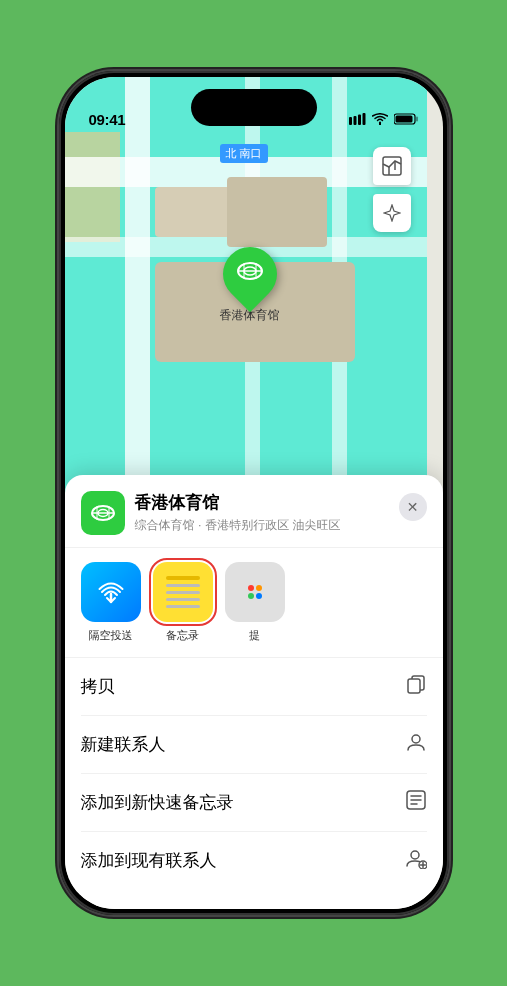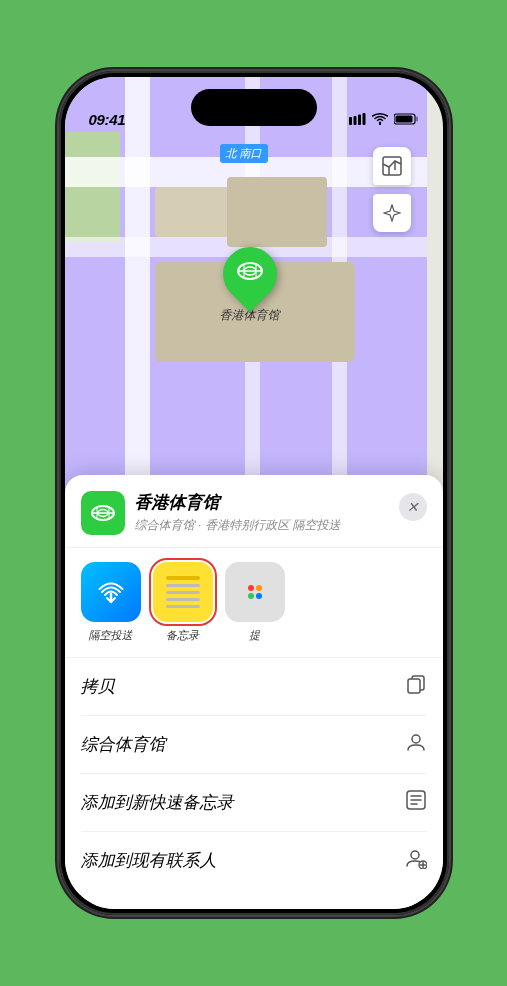--- a/index.html
+++ b/index.html
@@ -22,21 +22,20 @@
       box-shadow: 0 0 0 2px #444, 0 0 0 4px #222, inset 0 0 0 2px #333;
       overflow: hidden;
     }
 
     .phone-screen {
       position: absolute;
       top: 6px; left: 6px; right: 6px; bottom: 6px;
       border-radius: 50px;
       overflow: hidden;
       background: #e8e8e0;
-      font-style: italic;
     }
 
     
     .dynamic-island {
       position: absolute;
       top: 12px;
       left: 50%;
       transform: translateX(-50%);
       width: 126px;
       height: 37px;
@@ -69,21 +68,21 @@
       align-items: center;
       gap: 6px;
       font-size: 13px;
     }
 
     
     .map-area {
       position: absolute;
       top: 0; left: 0; right: 16px;
       height: 430px;
-      background: #c4b5fd;
+      background: #5eead4;
       overflow: hidden;
     }
 
     .map-road-h1 {
       position: absolute;
       top: 80px; left: 0; right: 0;
       height: 30px;
       background: #fff;
       opacity: 0.8;
     }
@@ -478,21 +477,21 @@
           <svg width="26" height="26" viewBox="0 0 26 26">
             <ellipse cx="13" cy="13" rx="11" ry="7" fill="none" stroke="white" stroke-width="2"></ellipse>
             <ellipse cx="13" cy="13" rx="5" ry="3.5" fill="none" stroke="white" stroke-width="1.5"></ellipse>
             <line x1="2" y1="13" x2="24" y2="13" stroke="white" stroke-width="1.5"></line>
             <line x1="7" y1="6" x2="7" y2="20" stroke="white" stroke-width="1"></line>
             <line x1="19" y1="6" x2="19" y2="20" stroke="white" stroke-width="1"></line>
           </svg>
         </div>
         <div class="place-info">
           <div class="place-name">香港体育馆</div>
-          <div class="place-desc">综合体育馆 · 香港特别行政区 隔空投送</div>
+          <div class="place-desc">综合体育馆 · 香港特别行政区 油尖旺区</div>
         </div>
         <div class="close-btn">
           <span>✕</span>
         </div>
       </div>
 
       <div class="share-row">
 
         <div class="share-item">
           <div class="share-icon airdrop">
@@ -547,21 +546,21 @@
           <span class="action-text">拷贝</span>
           <span class="action-icon">
             <svg width="22" height="22" viewBox="0 0 22 22">
               <rect x="7" y="3" width="12" height="14" rx="2" fill="none" stroke="#555" stroke-width="1.5"></rect>
               <rect x="3" y="6" width="12" height="14" rx="2" fill="white" stroke="#555" stroke-width="1.5"></rect>
             </svg>
           </span>
         </div>
 
         <div class="action-row">
-          <span class="action-text">综合体育馆</span>
+          <span class="action-text">新建联系人</span>
           <span class="action-icon">
             <svg width="22" height="22" viewBox="0 0 22 22">
               <circle cx="11" cy="8" r="4" fill="none" stroke="#555" stroke-width="1.5"></circle>
               <path d="M3 19 Q3 14 11 14 Q19 14 19 19" fill="none" stroke="#555" stroke-width="1.5" stroke-linecap="round"></path>
             </svg>
           </span>
         </div>
 
         <div class="action-row">
           <span class="action-text">添加到新快速备忘录</span>

